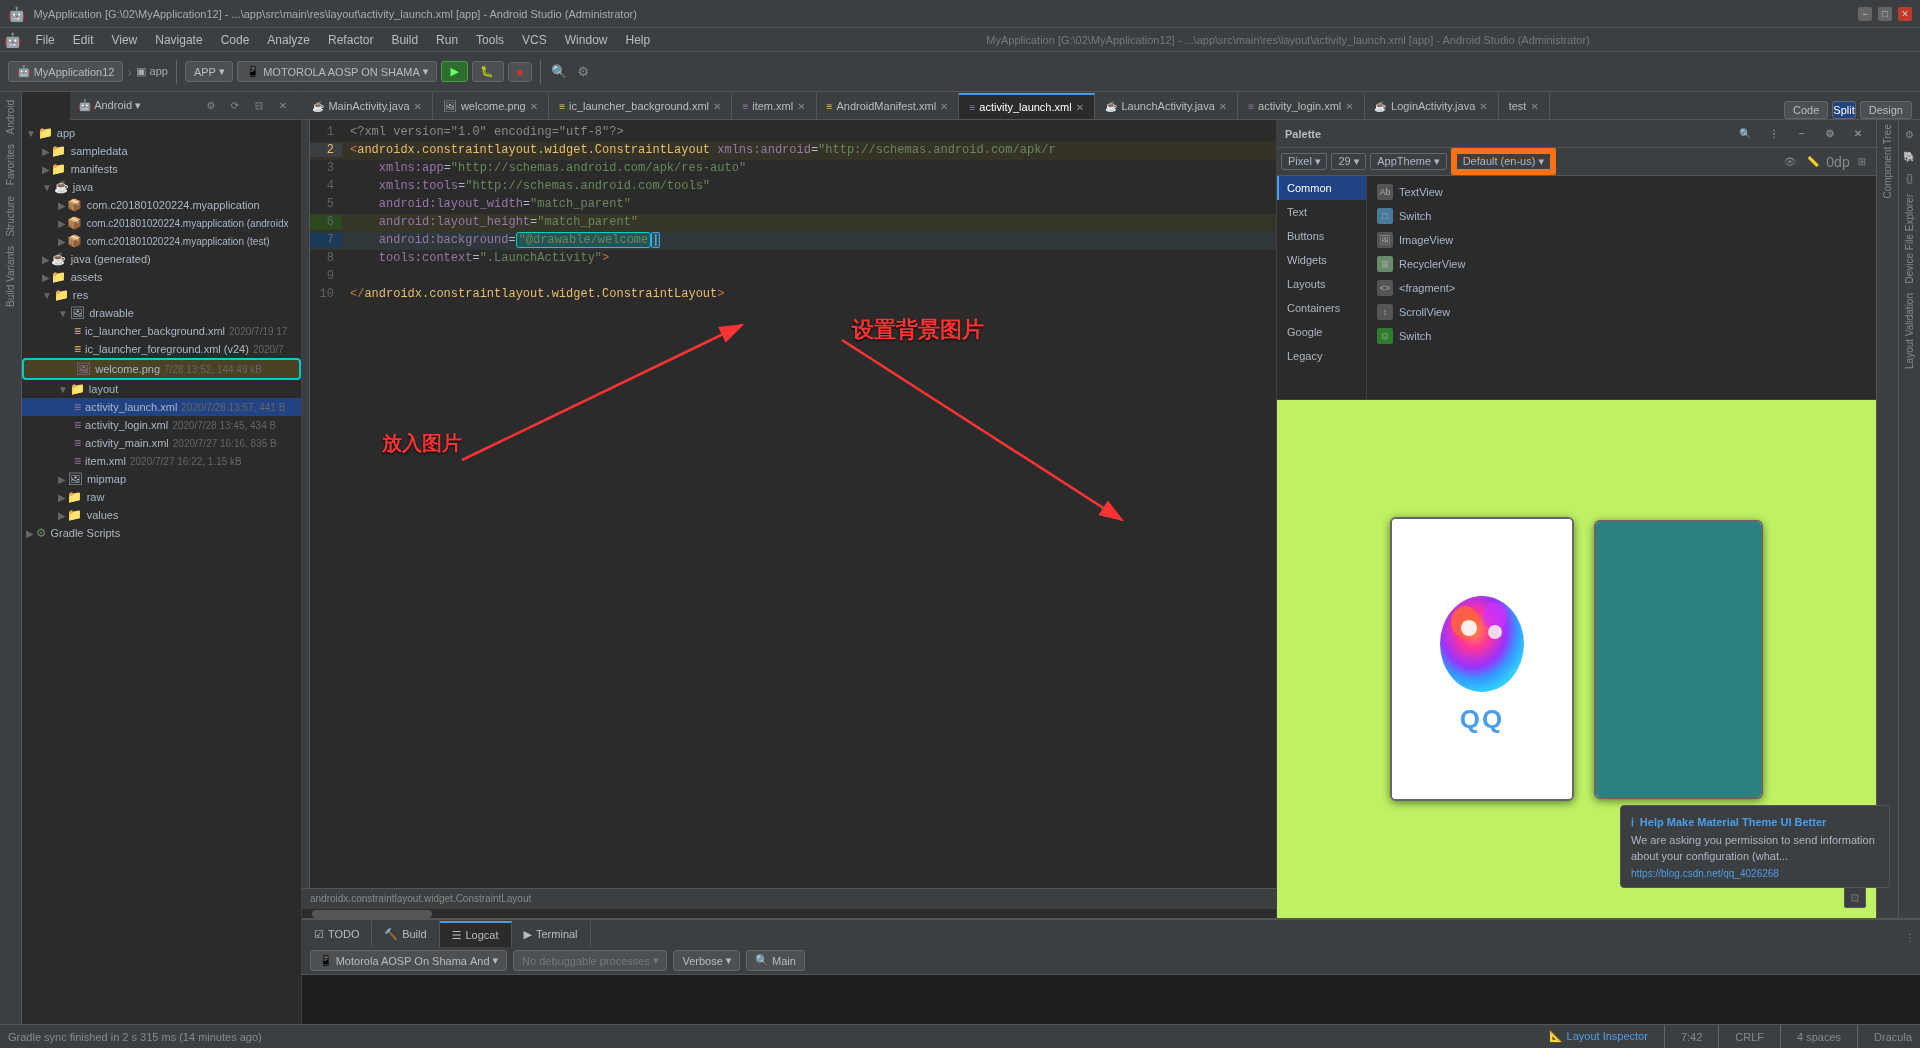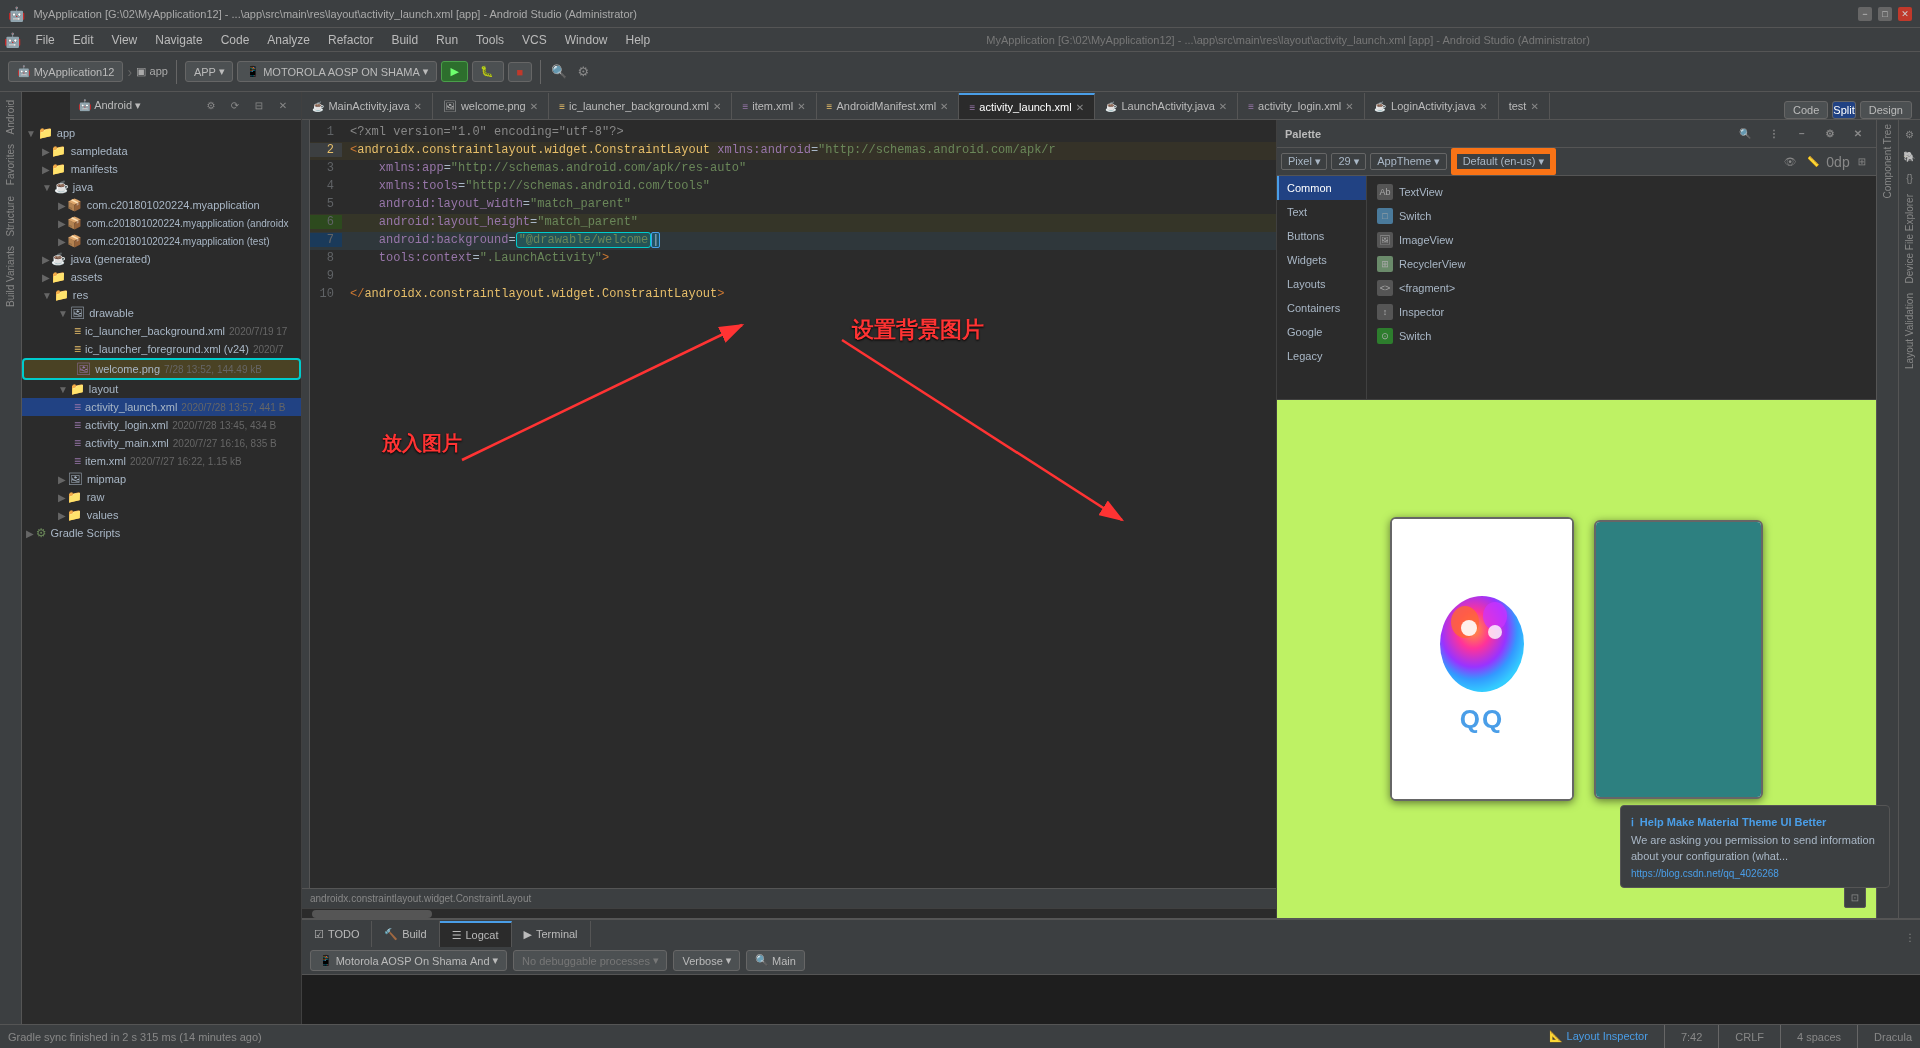--- a/index.html
+++ b/index.html
@@ -963,21 +963,21 @@
                 <div class="palette-item">
                   <div class="palette-item-icon" style="background:#6a8a6a;">⊞</div>
                   <span>RecyclerView</span>
                 </div>
                 <div class="palette-item">
                   <div class="palette-item-icon">&lt;&gt;</div>
                   <span>&lt;fragment&gt;</span>
                 </div>
                 <div class="palette-item">
                   <div class="palette-item-icon">↕</div>
-                  <span>Inspector</span>
+                  <span>ScrollView</span>
                 </div>
                 <div class="palette-item">
                   <div class="palette-item-icon" style="background:#2d7d2d;">⊙</div>
                   <span>Switch</span>
                 </div>
               </div>
             </div>
           </div>
 
           <div id="preview-area">

